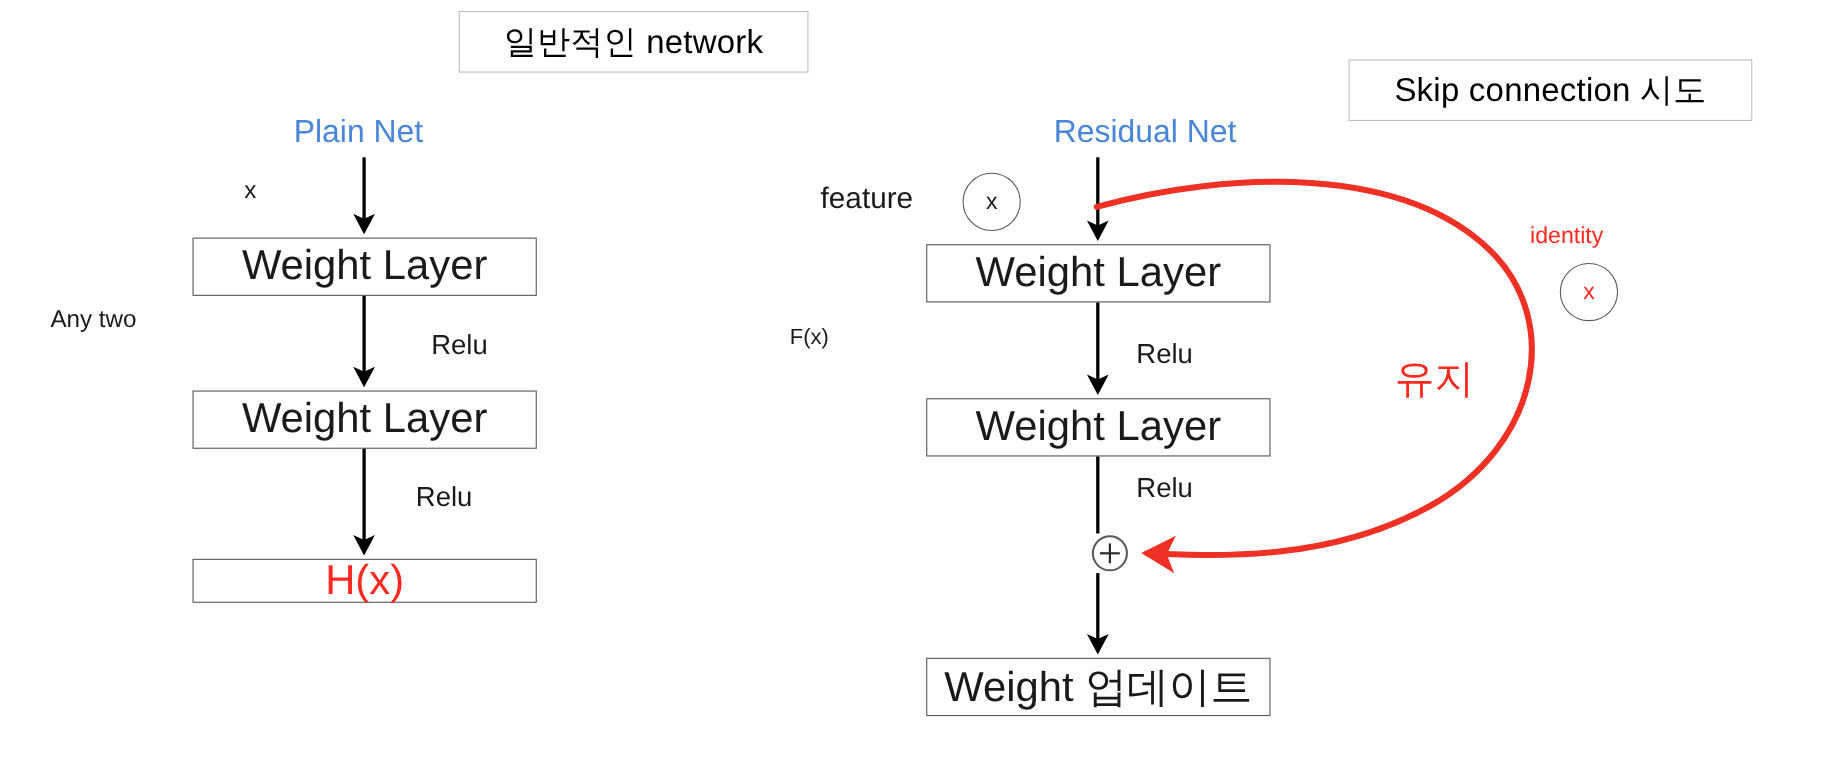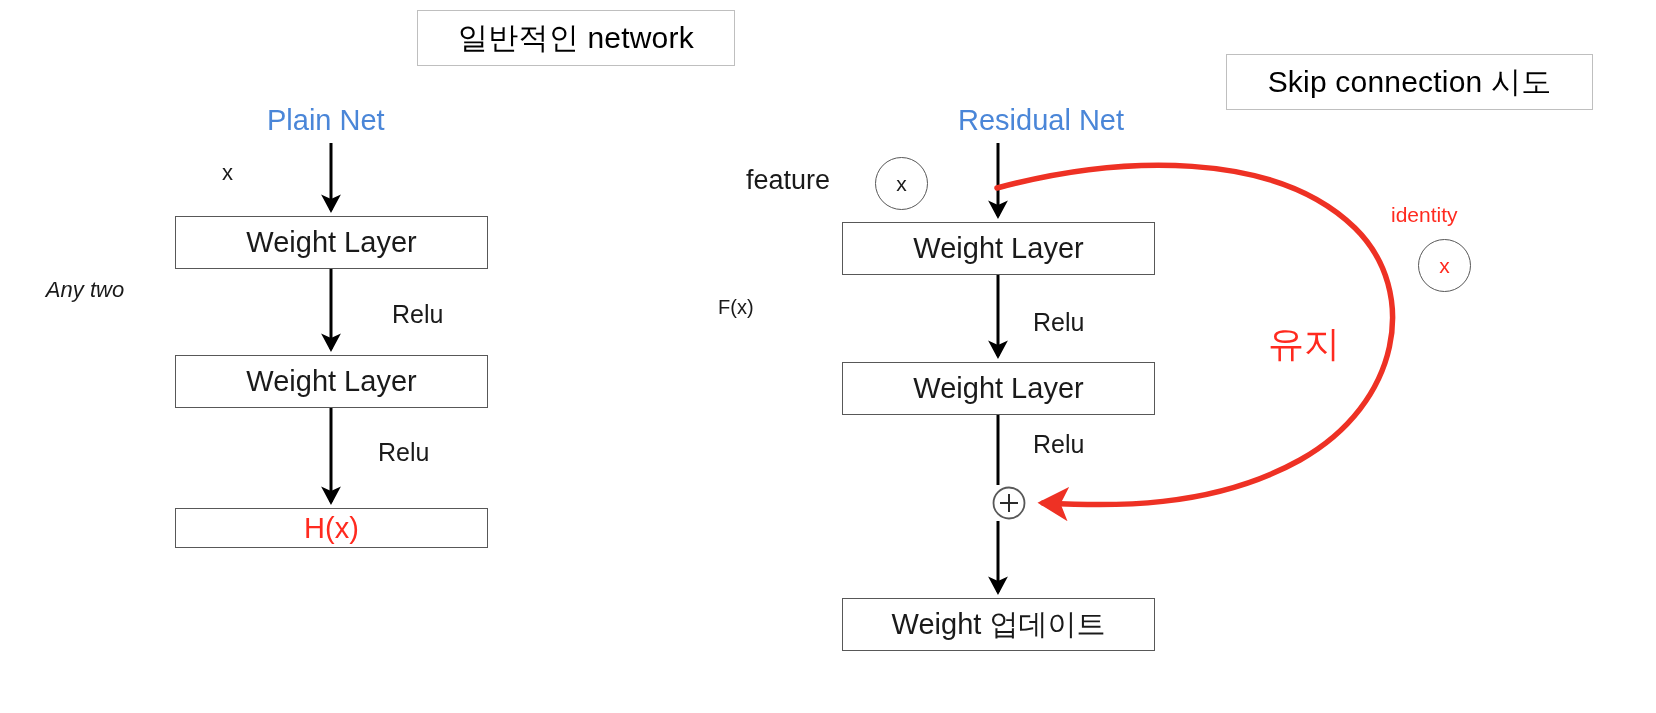--- a/index.html
+++ b/index.html
@@ -48,21 +48,21 @@
 
   
   .layer-box {
     position: absolute;
     box-sizing: border-box;
     border: 1.6px solid #585858;
     background: #ffffff;
     display: flex;
     align-items: center;
     justify-content: center;
-    font-size: 29px;
+    font-size: 38px;
     color: #1a1a1a;
     white-space: nowrap;
   }
   .layer-box.accent { color: #ff2a1f; }
 
   #plain-box-1 { left: 175px; top: 216px; width: 313px; height: 53px; }
   #plain-box-2 { left: 175px; top: 355px; width: 313px; height: 53px; }
   #plain-box-3 { left: 175px; top: 508px; width: 313px; height: 40px; }
 
   #res-box-1   { left: 842px; top: 222px; width: 313px; height: 53px; }
@@ -73,21 +73,21 @@
   .label {
     position: absolute;
     white-space: nowrap;
     font-size: 25px;
     color: #1a1a1a;
   }
   .label.red { color: #ff2a1f; }
   .label.center { text-align: center; }
 
   #label-x-plain       { left: 222px; top: 160px; font-size: 22px; }
-  #label-any-two       { left: 0px;   top: 275px; width: 170px; font-size: 22px; line-height: 1.32; font-style: italic; }
+  #label-any-two       { left: 0px;   top: 275px; width: 170px; font-size: 22px; line-height: 1.32; }
   #label-relu-1        { left: 392px; top: 300px; }
   #label-relu-2        { left: 378px; top: 438px; }
 
   #label-feature       { left: 746px; top: 165px; font-size: 27px; }
   #label-fx            { left: 718px; top: 296px; font-size: 20px; }
   #label-relu-3        { left: 1033px; top: 308px; }
   #label-relu-4        { left: 1033px; top: 430px; }
   #label-identity      { left: 1391px; top: 203px; font-size: 21px; }
   #label-yuji          { left: 1268px; top: 320px; font-size: 36px; }
 

